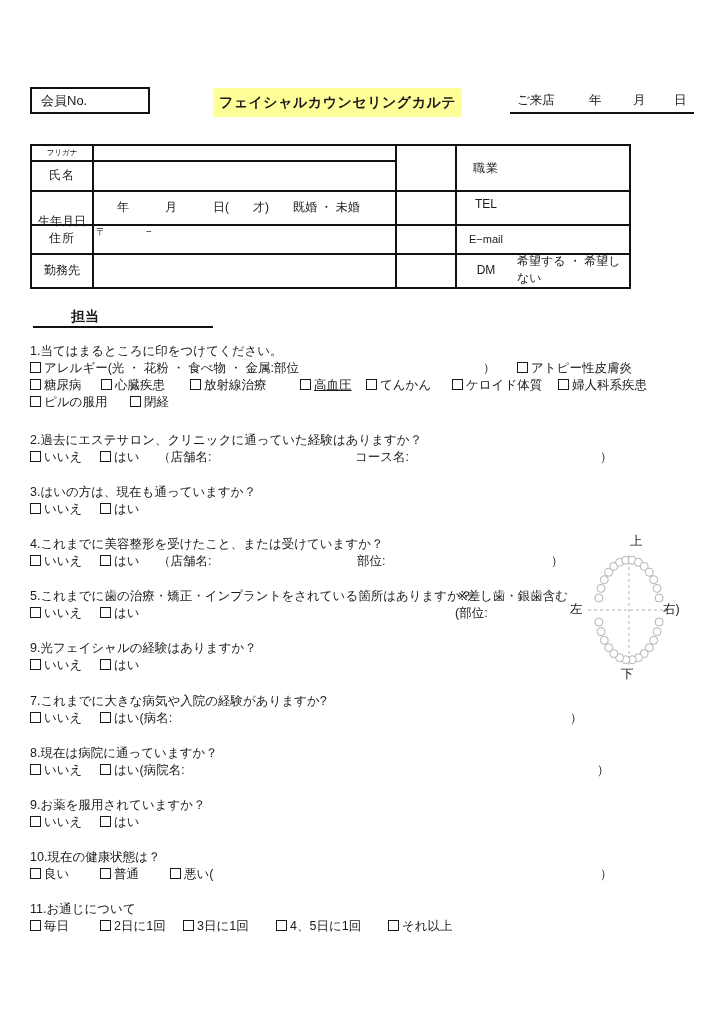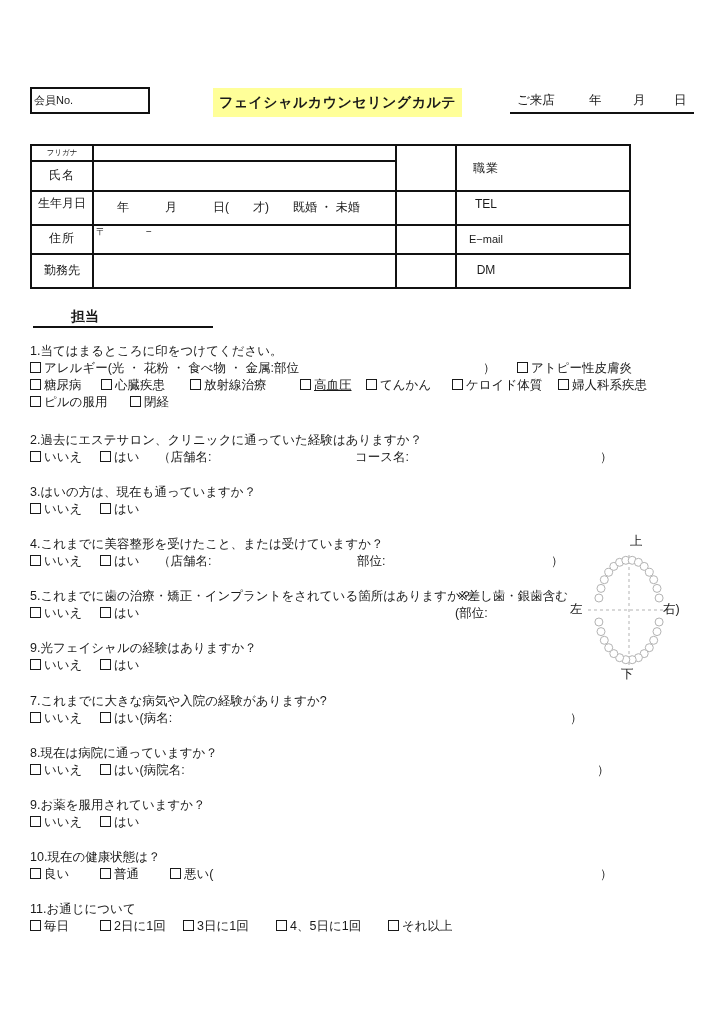--- a/index.html
+++ b/index.html
@@ -4,21 +4,21 @@
 <style>
   html,body{margin:0;padding:0;background:#e8e8e8;}
   .page{
     position:relative;width:724px;height:1024px;background:#ffffff;
     font-family:"Liberation Sans","DejaVu Sans",sans-serif;color:#1a1a1a;
     overflow:hidden;margin:0 auto;
   }
   .abs{position:absolute;}
   
   .member-box{left:30px;top:87px;width:120px;height:27px;border:2px solid #111;
-    font-size:11px;display:flex;align-items:center;padding-left:2px;box-sizing:border-box;}
+    font-size:13px;display:flex;align-items:center;padding-left:9px;box-sizing:border-box;}
   .title-bar{left:213px;top:88px;width:249px;height:29px;text-align:center;
     font-size:14px;font-weight:bold;line-height:29px;letter-spacing:0.5px;}
   .visit-line{left:510px;top:92px;width:184px;height:20px;border-bottom:2px solid #111;font-size:12.5px;}
   .visit-line span{position:absolute;top:0;}
   
   .tbl{left:30px;top:144px;width:601px;height:145px;border:2px solid #111;box-sizing:border-box;}
   .tl{position:absolute;background:#111;}
   .cell{position:absolute;font-size:12px;display:flex;align-items:center;justify-content:center;letter-spacing:1px;}
   .cell.small{font-size:7.5px;letter-spacing:0;}
   .cell.left{justify-content:flex-start;}
@@ -55,38 +55,39 @@
     <div class="tl" style="left:60px;top:0;width:2px;height:141px"></div>
     <div class="tl" style="left:363px;top:0;width:2px;height:141px"></div>
     <div class="tl" style="left:423px;top:0;width:2px;height:141px"></div>
     <div class="tl" style="left:0;top:14px;width:364px;height:1.5px"></div>
     <div class="tl" style="left:0;top:44px;width:597px;height:2px"></div>
     <div class="tl" style="left:0;top:78px;width:597px;height:2px"></div>
     <div class="tl" style="left:0;top:107px;width:597px;height:2px"></div>
 
     <div class="cell small" style="left:0;top:0;width:60px;height:14px">フリガナ</div>
     <div class="cell" style="left:0;top:14px;width:60px;height:30px">氏名</div>
-    <div class="cell" style="left:0;top:40px;width:60px;height:34px;letter-spacing:0">生年月日</div>
+    <div class="cell" style="left:0;top:58px;width:60px;height:34px;letter-spacing:0">生年月日</div>
     <div class="cell" style="left:0;top:78px;width:60px;height:29px">住所</div>
     <div class="cell" style="left:0;top:107px;width:60px;height:34px;letter-spacing:0">勤務先</div>
 
     <div class="cell left" style="left:62px;top:0;width:301px;height:14px"></div>
     <div class="cell left" style="left:62px;top:14px;width:301px;height:30px"></div>
     <div class="cell left" style="left:85px;top:44px;width:278px;height:34px;letter-spacing:0">年　　　月　　　日(　　才)　　既婚 ・ 未婚</div>
     <div class="cell left" style="left:64px;top:79px;width:299px;height:14px;font-size:10px;align-items:flex-start;letter-spacing:0">〒　　　　−</div>
     <div class="cell left" style="left:62px;top:107px;width:301px;height:34px"></div>
 
     <div class="cell" style="left:425px;top:0;width:58px;height:44px">職業</div>
     <div class="cell" style="left:425px;top:44px;width:58px;height:28px;letter-spacing:0">TEL</div>
     <div class="cell" style="left:425px;top:78px;width:58px;height:29px;font-size:11px;letter-spacing:0">E−mail</div>
     <div class="cell" style="left:425px;top:107px;width:58px;height:34px;letter-spacing:0">DM</div>
 
     <div class="cell left" style="left:485px;top:0;width:112px;height:44px"></div>
     <div class="cell left" style="left:485px;top:44px;width:112px;height:34px"></div>
     <div class="cell left" style="left:485px;top:78px;width:112px;height:29px"></div>
+    <div class="cell" style="left:485px;top:107px;width:112px;height:34px;letter-spacing:0;font-size:12px">希望する ・ 希望しない</div>
   </div>
 
   <div class="abs staff">
     <span>担当</span>
   </div>
 
   <div id="questions">
       <div class="qline" style="top: 343px;">
         <span class="seg" style="left: 30px;">1.当てはまるところに印をつけてください。</span>
       </div>

